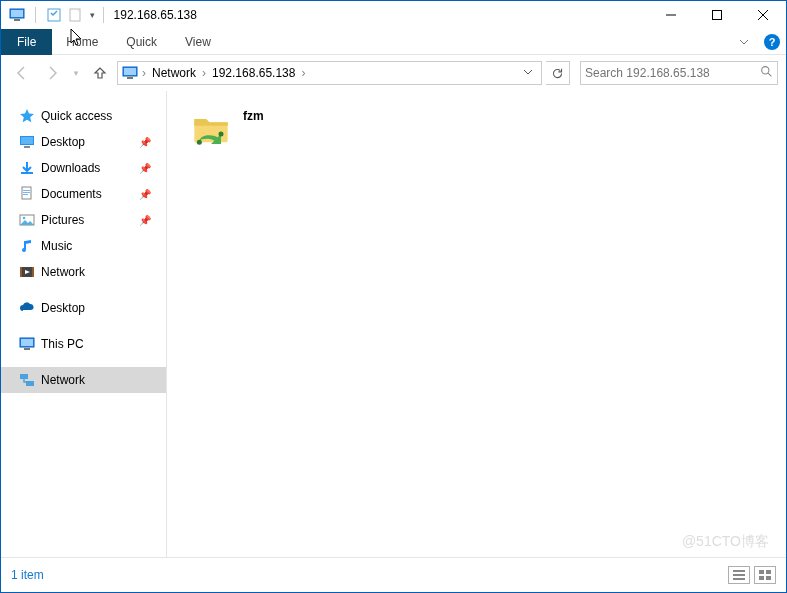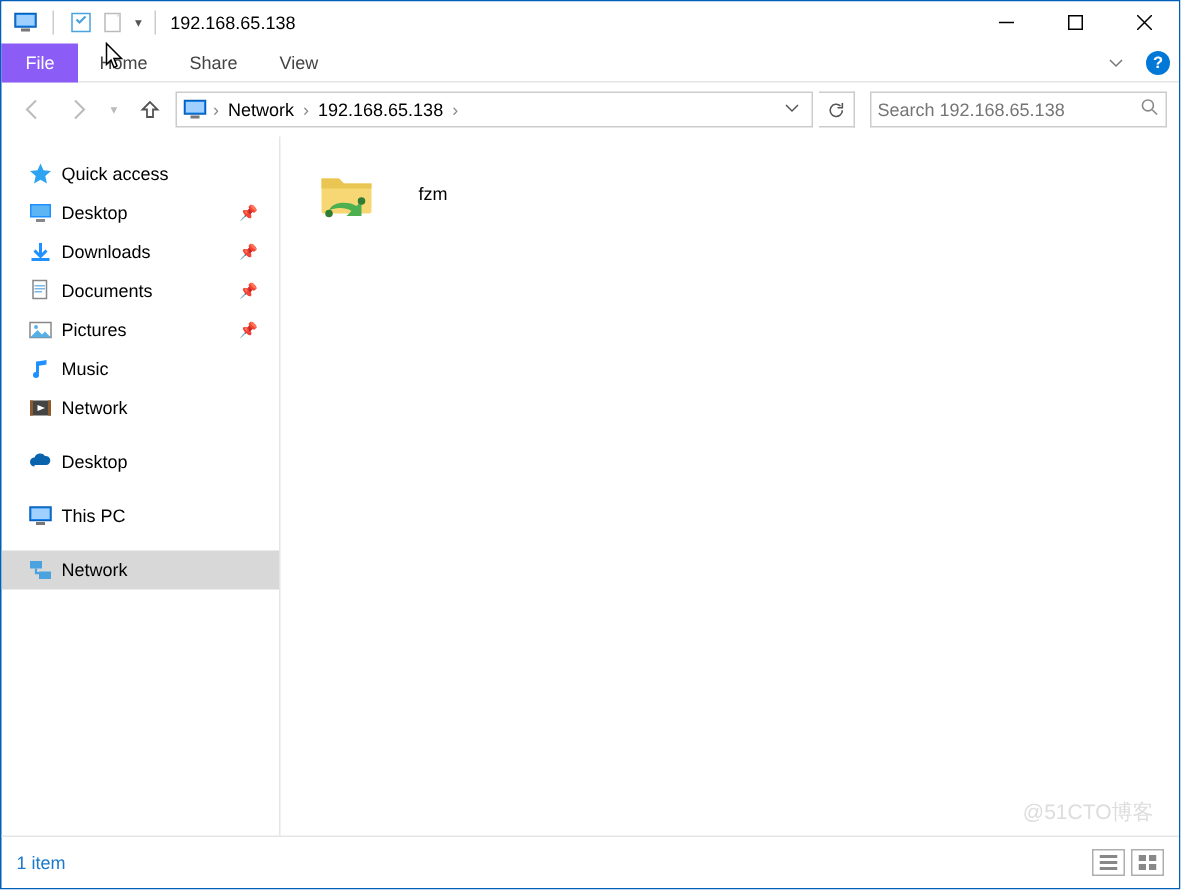--- a/index.html
+++ b/index.html
@@ -9,21 +9,21 @@
 
 .titlebar { height: 28px; background: #fff; display: flex; align-items: center; padding-left: 4px; }
 .titlebar .qat { display: flex; align-items: center; gap: 6px; padding: 0 4px; }
 .titlebar .qat-sep { width: 1px; height: 16px; background: #ccc; margin: 0 4px; }
 .titlebar .title { margin-left: 6px; color: #000; }
 .titlebar .spacer { flex: 1; }
 .winbtn { width: 46px; height: 28px; display: flex; align-items: center; justify-content: center; color: #000; }
 
 
 .ribbon { height: 26px; display: flex; align-items: stretch; border-bottom: 1px solid #e5e5e5; }
-.ribbon .file { background: #8b5cf6; color: #fff; padding: 13px 16px; display: flex; align-items: center; }
+.ribbon .file { background: #0c4a6e; color: #fff; padding: 13px 16px; display: flex; align-items: center; }
 .ribbon .tab { padding: 0 14px; display: flex; align-items: center; color: #444; }
 .ribbon .r-spacer { flex: 1; }
 .ribbon .expand { width: 28px; display: flex; align-items: center; justify-content: center; color: #777; }
 .ribbon .help { width: 28px; display: flex; align-items: center; justify-content: center; }
 .help-circle { width: 16px; height: 16px; border-radius: 50%; background: #0078d7; color: #fff; font-size: 11px; font-weight: bold; display: flex; align-items: center; justify-content: center; }
 
 
 .navrow { height: 36px; display: flex; align-items: center; padding: 4px 8px; gap: 4px; }
 .navbtn { width: 26px; height: 26px; display: flex; align-items: center; justify-content: center; color: #bbb; }
 .navbtn.active { color: #555; }
@@ -32,29 +32,29 @@
 .crumb-sep { color: #888; }
 .addr-spacer { flex: 1; }
 .addr-drop { color: #555; padding: 0 4px; }
 .refresh { width: 24px; height: 24px; border: 1px solid #ccc; border-left: none; display: flex; align-items: center; justify-content: center; color: #555; }
 .searchbox { width: 198px; height: 24px; border: 1px solid #ccc; margin-left: 6px; display: flex; align-items: center; padding: 0 4px; color: #777; gap: 20px; }
 .searchbox .si { margin-left: auto; }
 .searchbox input { border: none; outline: none; flex: 1; font-size: 12px; color: #333; background: transparent; }
 
 
 .body { flex: 1; display: flex; min-height: 0; }
-.sidebar { width: 186px; border-right: 1px solid #e5e5e5; padding-top: 12px; overflow-y: auto; }
+.sidebar { width: 166px; border-right: 1px solid #e5e5e5; padding-top: 12px; overflow-y: auto; }
 .nav-item { height: 26px; display: flex; align-items: center; padding-left: 18px; gap: 6px; color: #000; position: relative; }
 .nav-item.indent { }
 .nav-item.selected { background: #d8d8d8; }
 .nav-item .pin { position: absolute; right: 14px; color: #9c9c9c; font-size: 10px; }
 .nav-group-gap { height: 10px; }
 
 .content { flex: 1; padding: 12px 18px; overflow: auto; }
-.folder-item { display: inline-flex; align-items: center; gap: 28px; padding: 6px; }
+.folder-item { display: inline-flex; align-items: flex-start; gap: 12px; padding: 6px; font-weight: bold; }
 .folder-item .label { color: #000; }
 
 
 .statusbar { height: 24px; border-top: 1px solid #e5e5e5; display: flex; align-items: center; padding: 17px 10px; color: #1979ca; }
 .statusbar .s-spacer { flex: 1; }
 .viewbtn { width: 22px; height: 18px; border: 1px solid #aeaeae; margin-left: 4px; display: flex; align-items: center; justify-content: center; color: #666; font-size: 9px; }
 .watermark { position: absolute; right: 18px; bottom: 42px; color: #ddd; font-size: 14px; pointer-events: none; }
 
 
 .ic { width: 16px; height: 16px; flex-shrink: 0; }
@@ -110,21 +110,21 @@
   </div>
 
   <div class="ribbon">
     <div class="file">
         <span>File</span>
       </div>
     <div class="tab">
         <span>Home</span>
       </div>
     <div class="tab">
-        <span>Share</span>
+        <span>Quick</span>
       </div>
     <div class="tab">
         <span>View</span>
       </div>
     <div class="r-spacer"></div>
     <div class="expand">
       <svg width="10" height="10" viewBox="0 0 10 10">
           <path d="M1 3l4 4 4-4" fill="none" stroke="currentColor"></path>
         </svg>
     </div>

